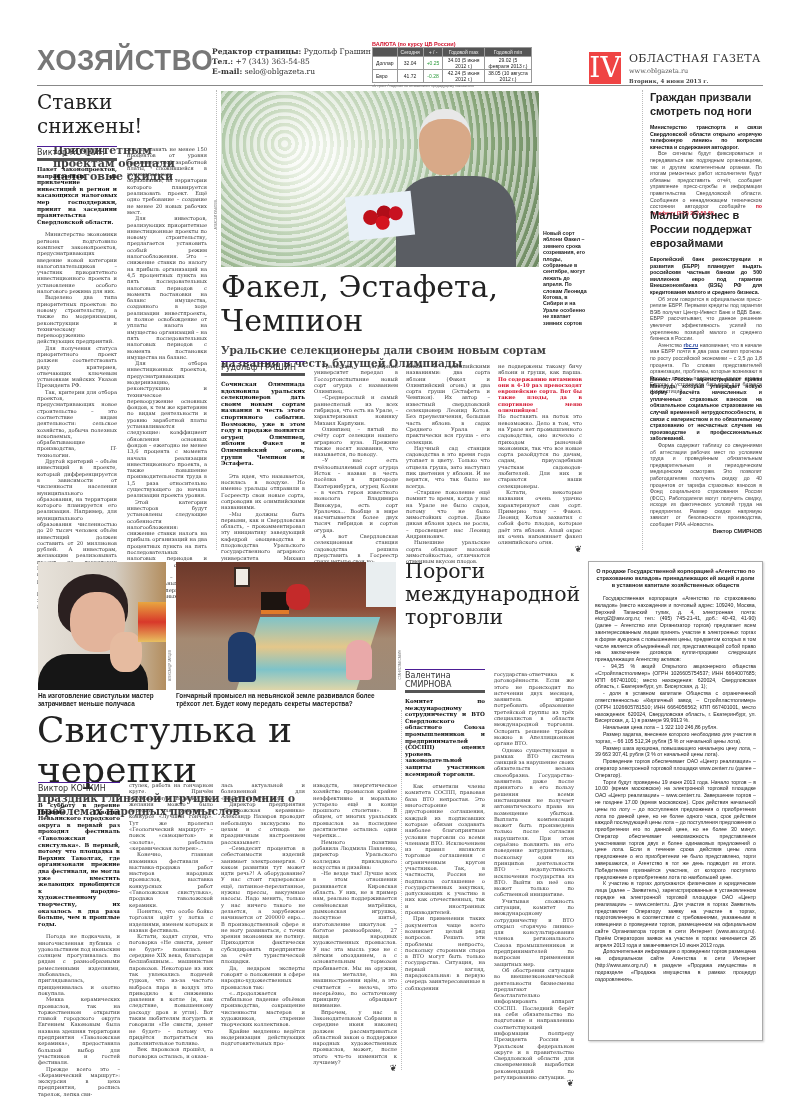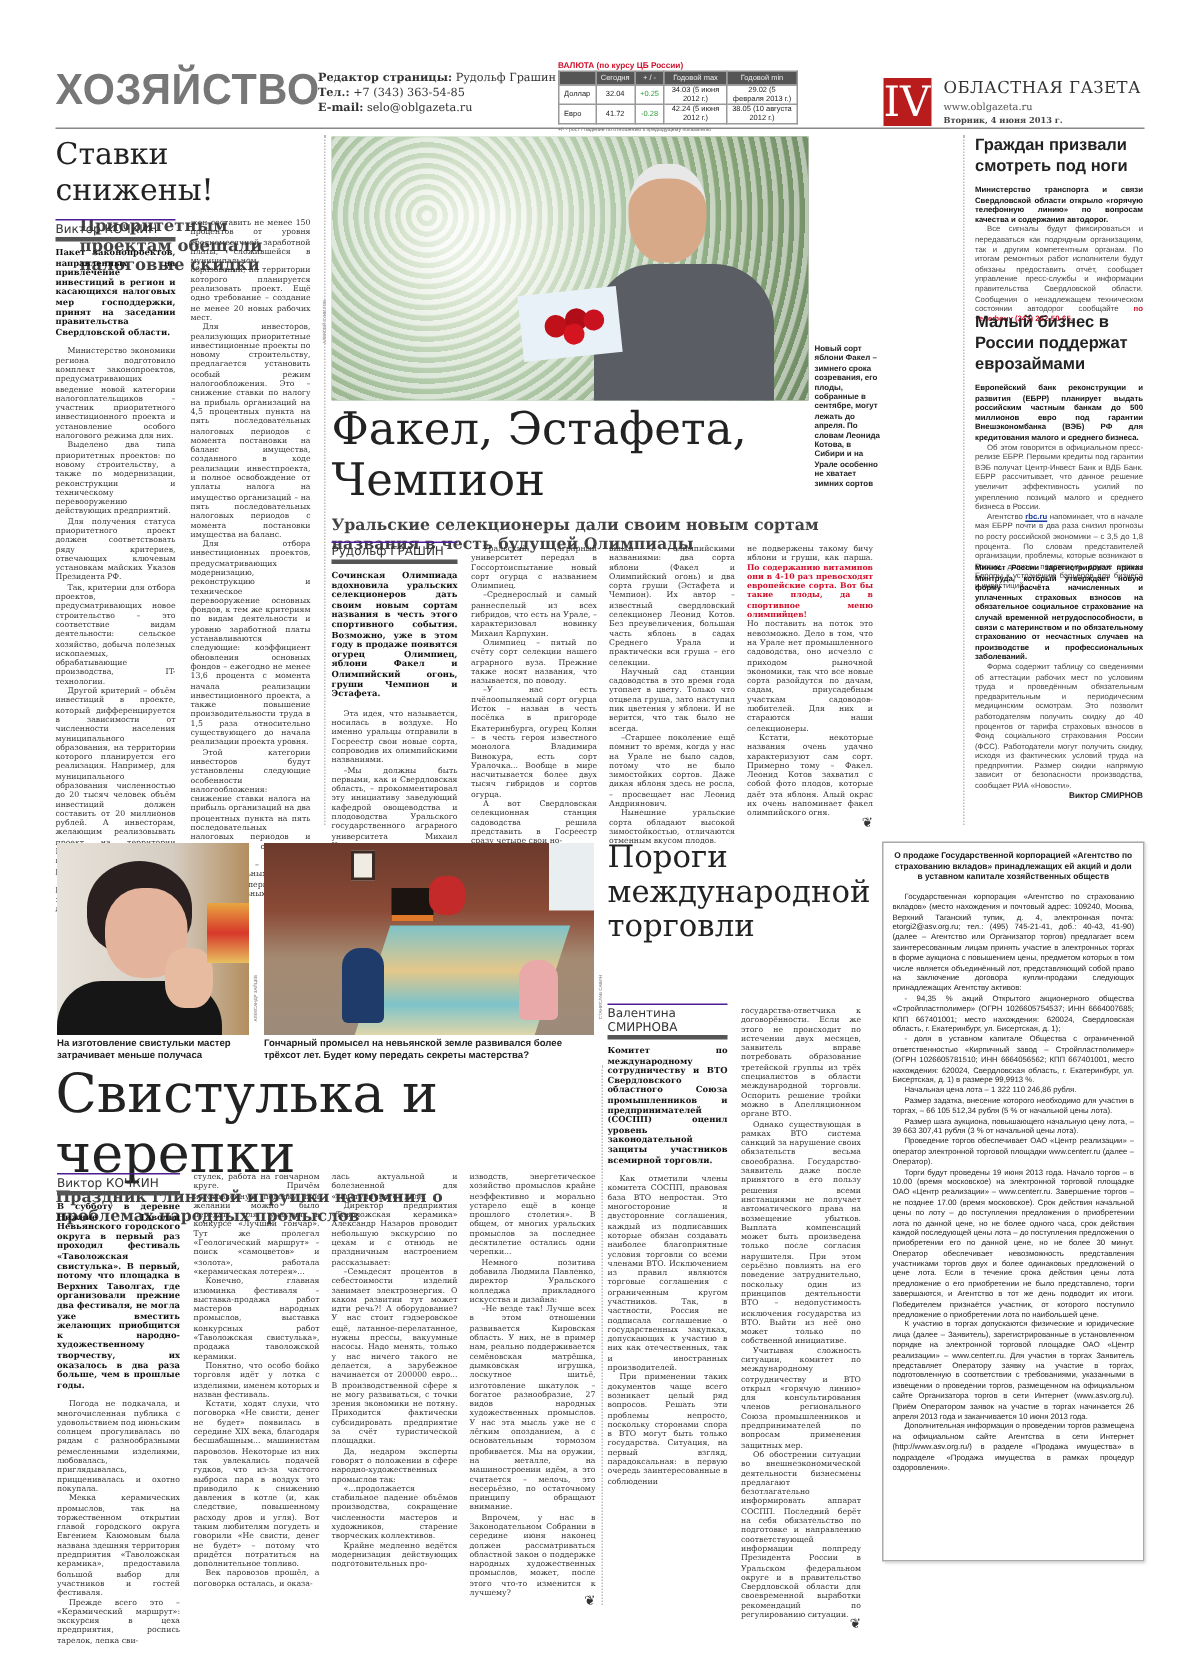--- a/index.html
+++ b/index.html
@@ -52,21 +52,21 @@
         <td>41.72</td>
         <td style="color:#2a9a3a;">-0.28</td>
         <td>42.24 (5 июня 2012 г.)</td>
         <td>38.05 (10 августа 2012 г.)</td>
       </tr>
     </tbody>
       </table>
     <div class="sans" style="font-size:3.5px;color:#666;margin-top:1px;">+/- - рост / падение по отношению к предыдущему показателю</div>
   </div>
 
-  <div class="abs" style="left:552px;top:10px;width:32px;height:32px;background:#b91c1c;color:#fff;text-align:left;font-size:28px;line-height:32px;font-family:'DejaVu Serif',serif;">
+  <div class="abs" style="left:552px;top:10px;width:32px;height:32px;background:#ef4444;color:#fff;text-align:center;font-size:28px;line-height:32px;font-family:'DejaVu Serif',serif;">
     <span>IV</span>
   </div>
   <div class="abs" style="left:592px;top:10px;">
     <div style="font-size:11px;color:#333;letter-spacing:0.3px;">ОБЛАСТНАЯ ГАЗЕТА</div>
     <div style="font-size:6.5px;color:#555;margin-top:2px;">www.oblgazeta.ru</div>
     <div style="font-size:5.5px;font-weight:bold;color:#444;margin-top:3px;">Вторник, 4 июня 2013 г.</div>
   </div>
 </div>
 
 <div class="abs" style="left:37px;top:90px;width:172px;">

